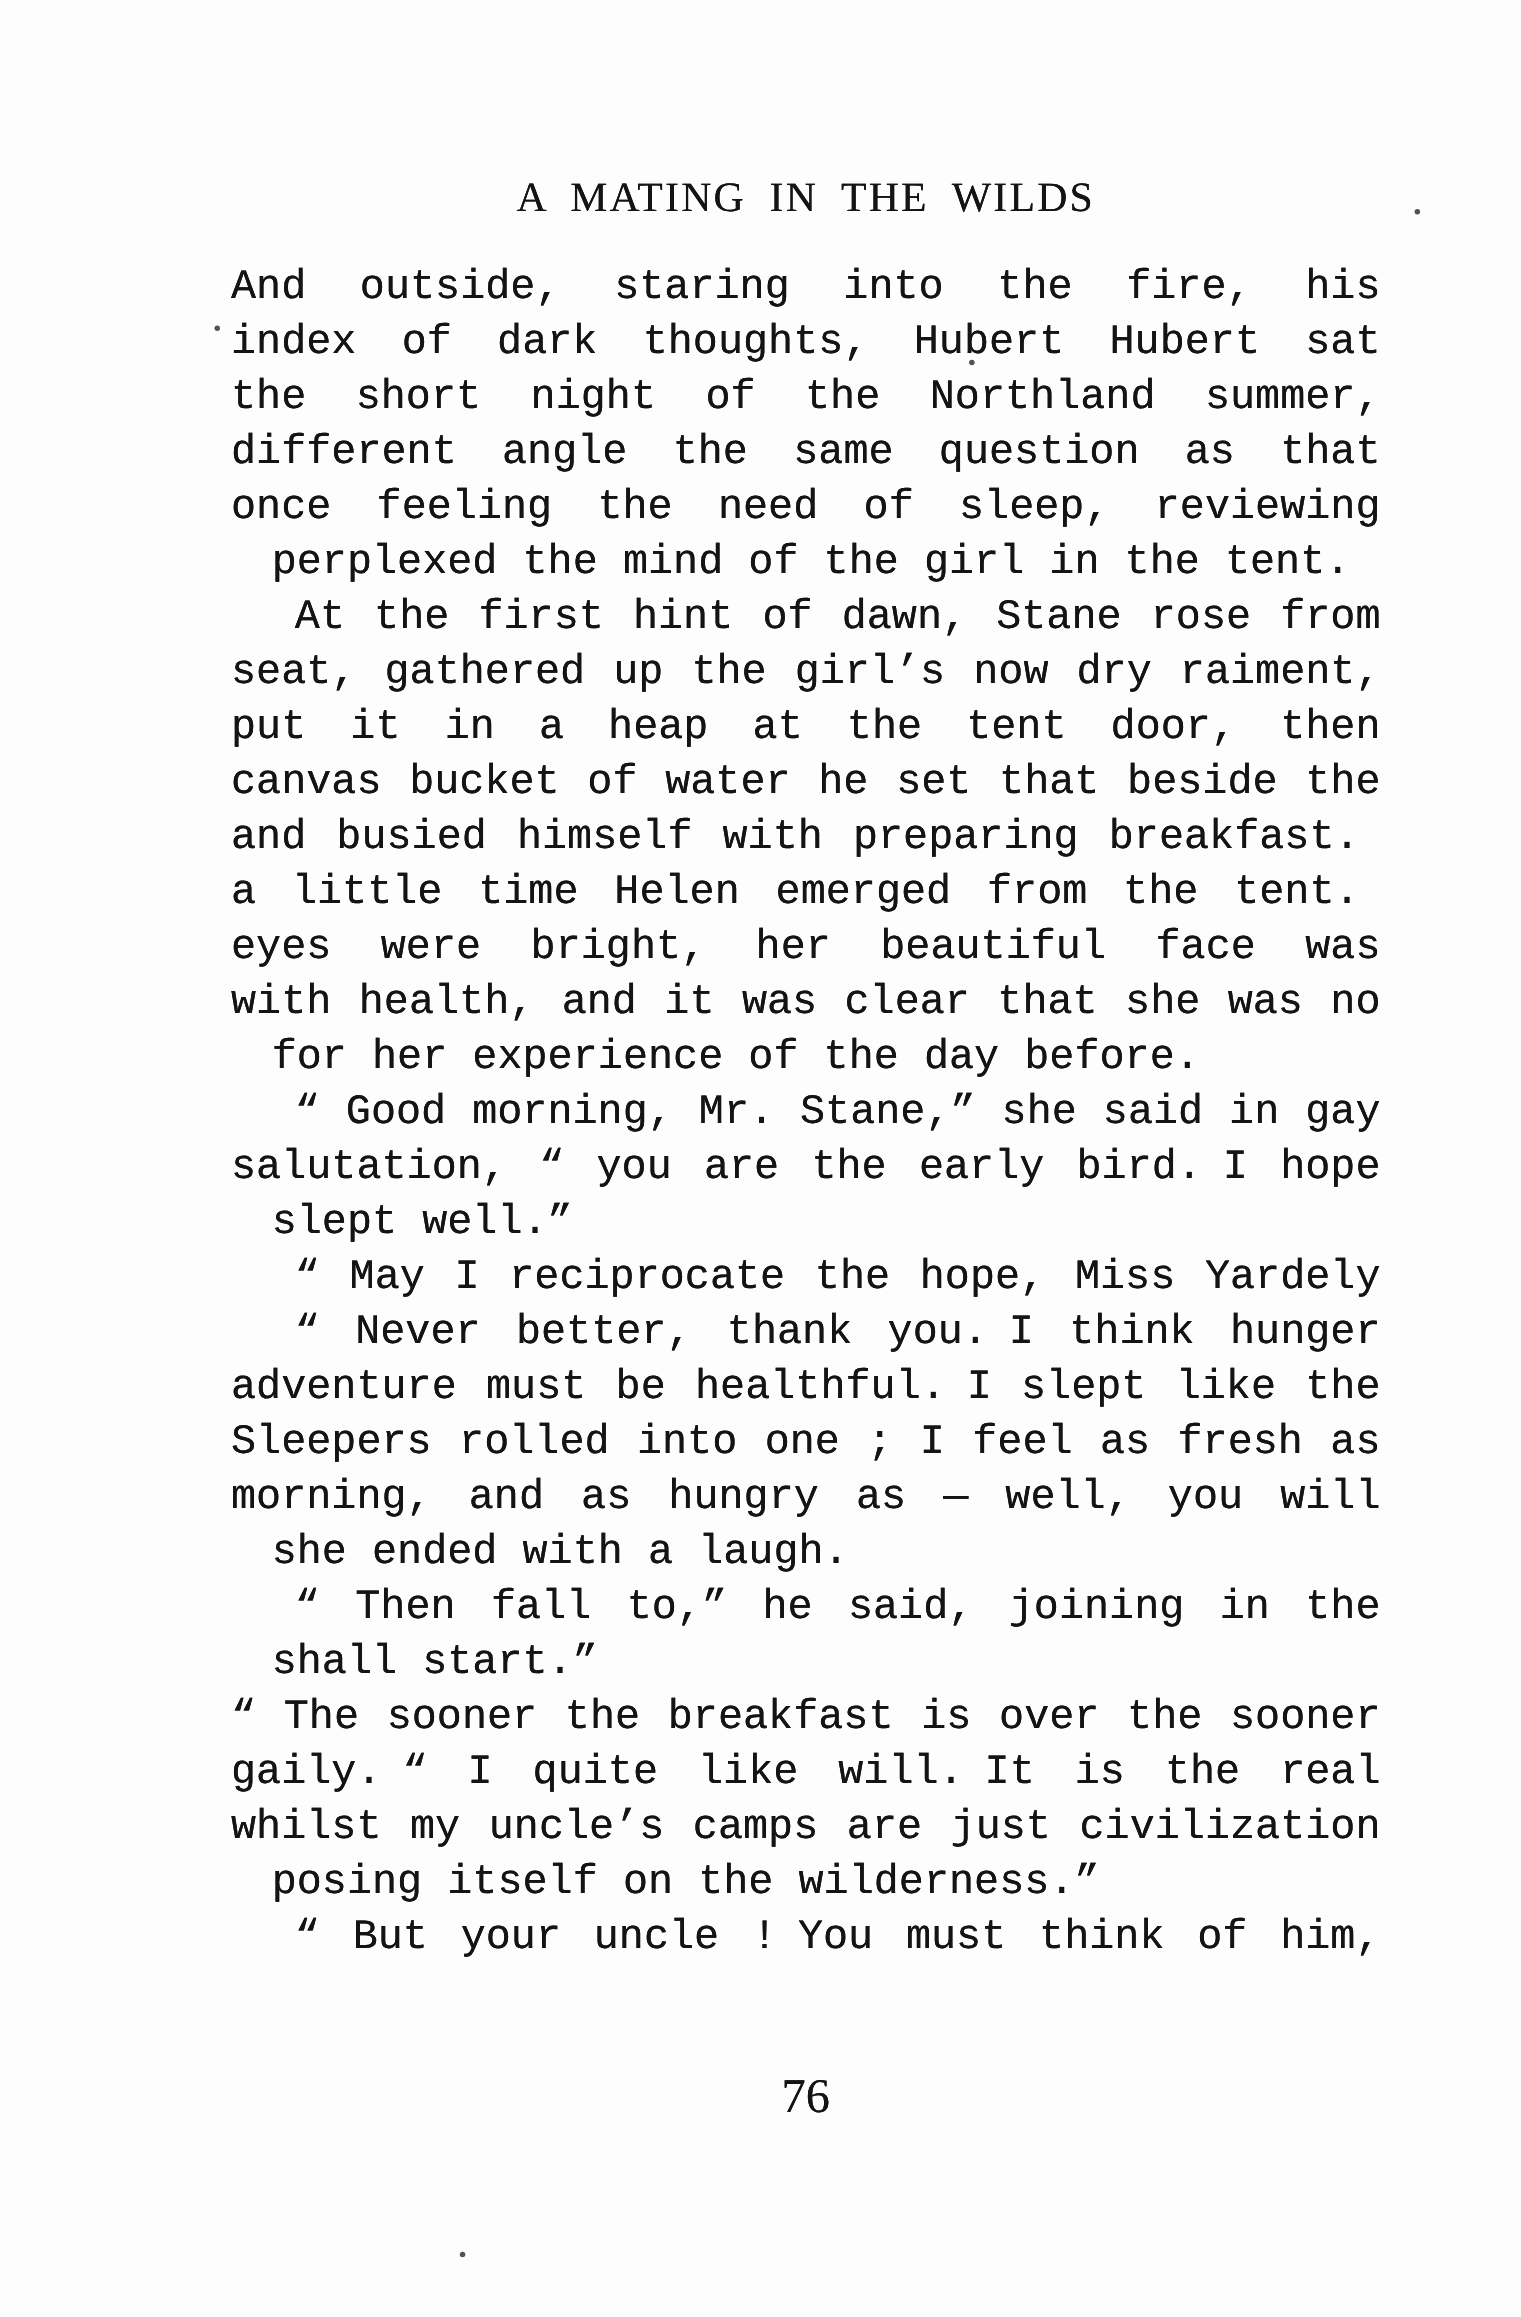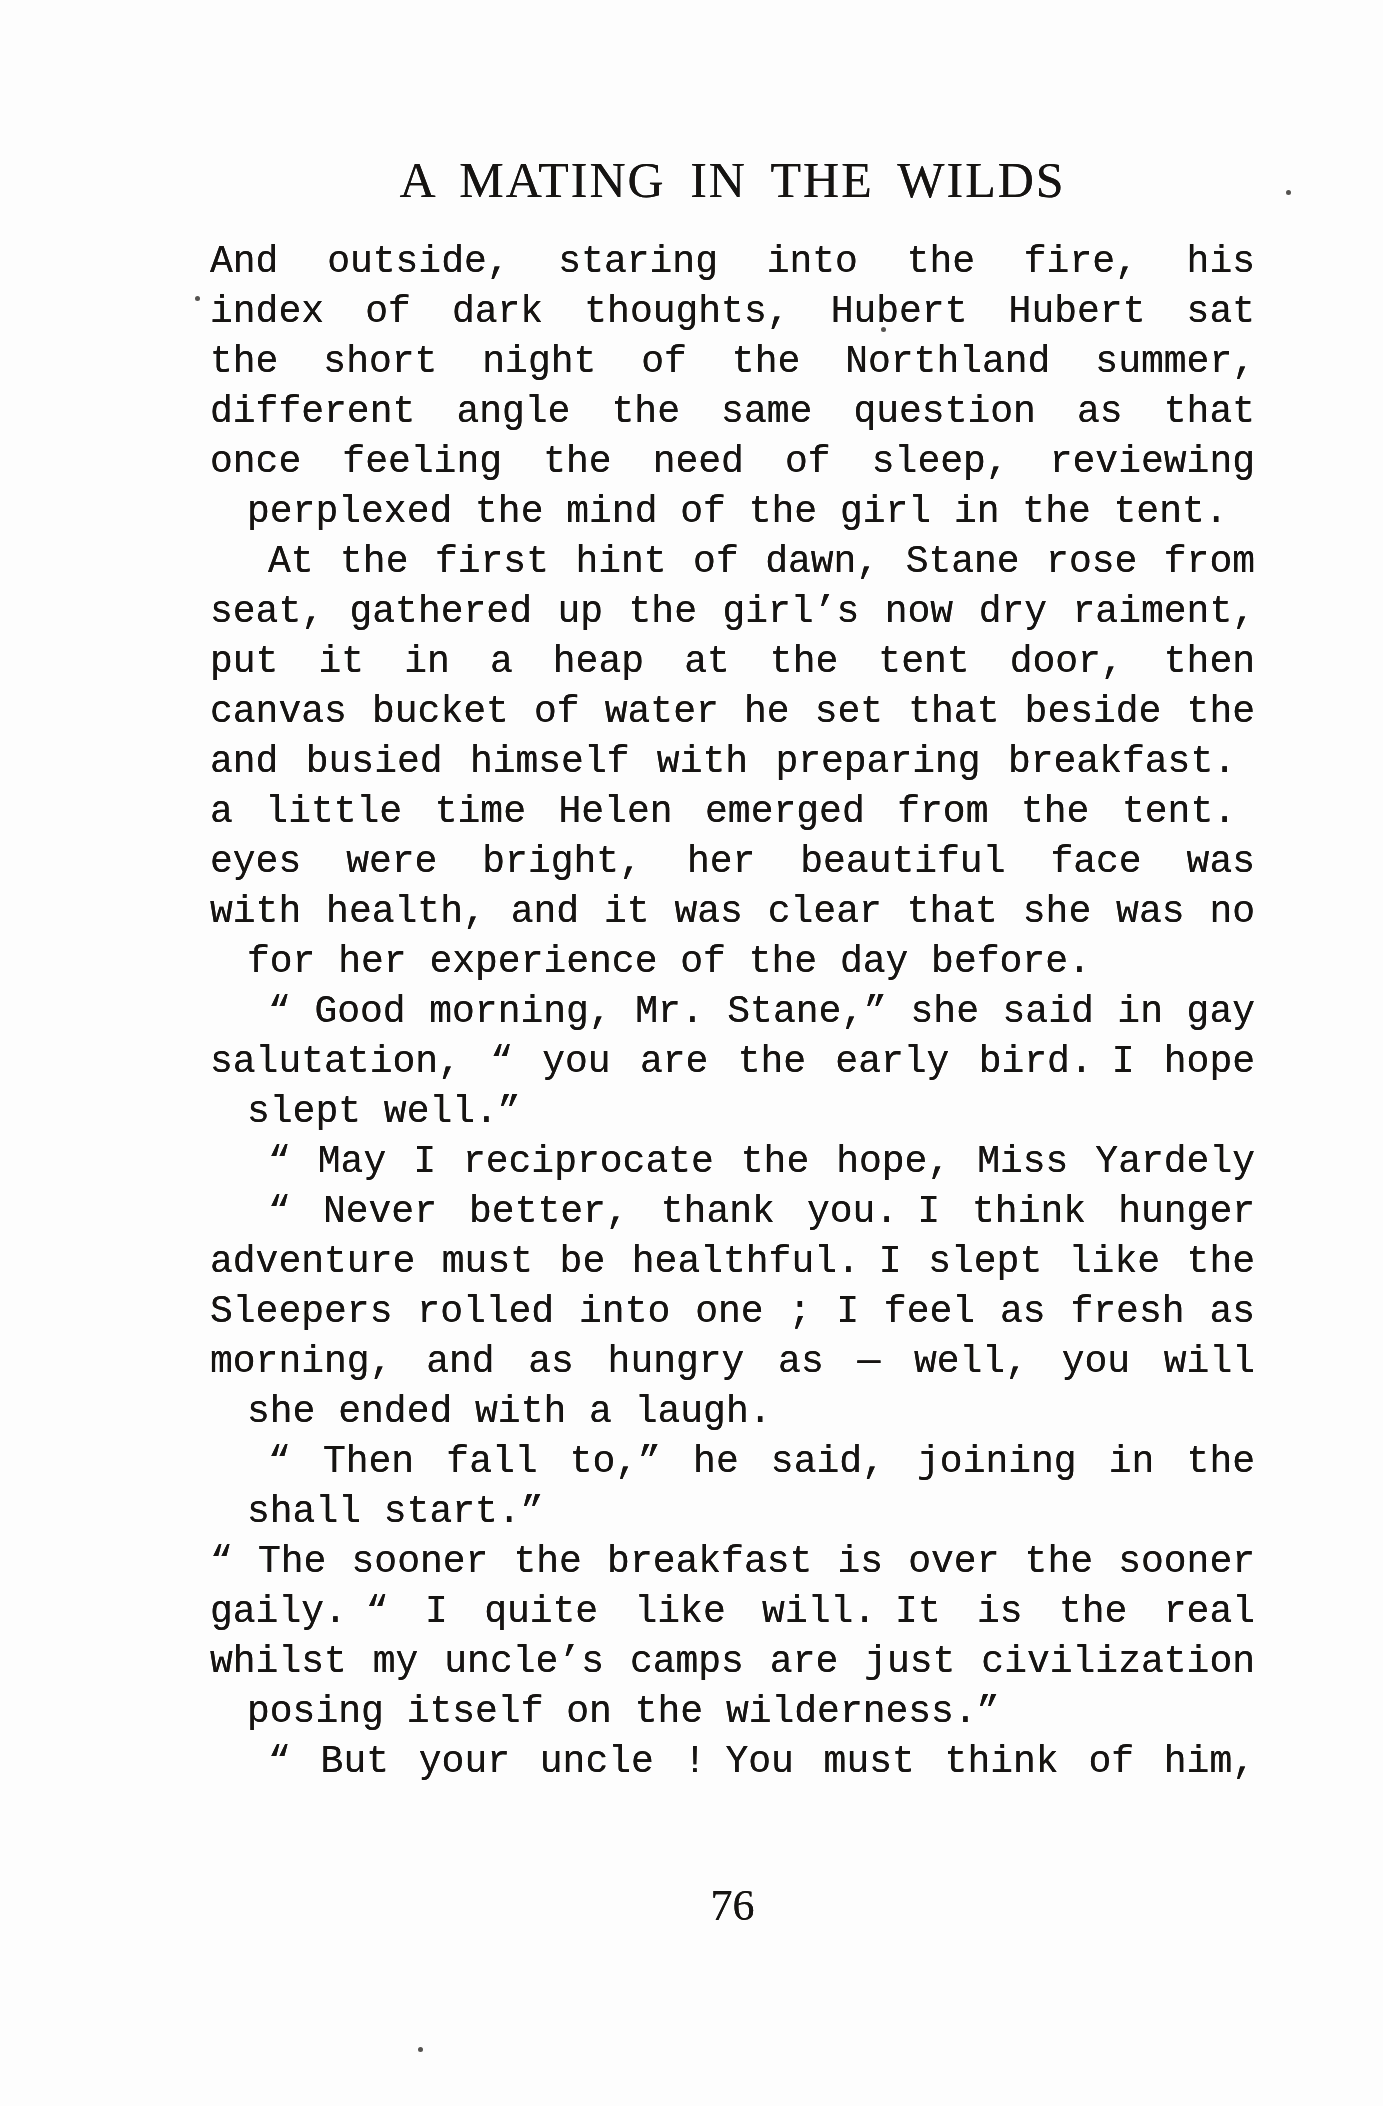--- a/index.html
+++ b/index.html
@@ -11,21 +11,21 @@
     overflow: hidden;
     font-family: "Liberation Serif", "DejaVu Serif", serif;
     color: #161412;
   }
   .chapter-title {
     position: absolute;
     top: 150px;
     left: 210px;
     width: 1045px;
     text-align: center;
-    font-size: 50px;
+    font-size: 38px;
     line-height: 60px;
     letter-spacing: 2px;
     word-spacing: 10px;
     white-space: nowrap;
     text-shadow: 0 0 0.6px #161412;
   }
   .text-block {
     position: absolute;
     top: 237px;
     left: 210px;

